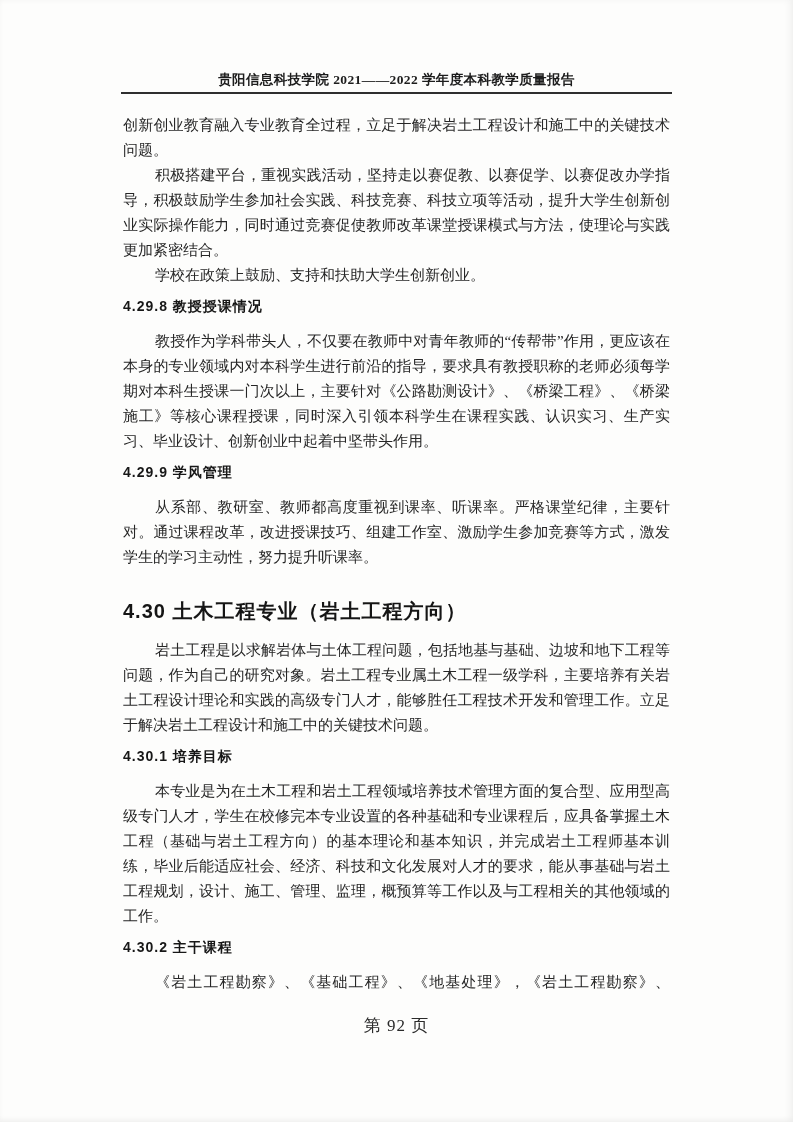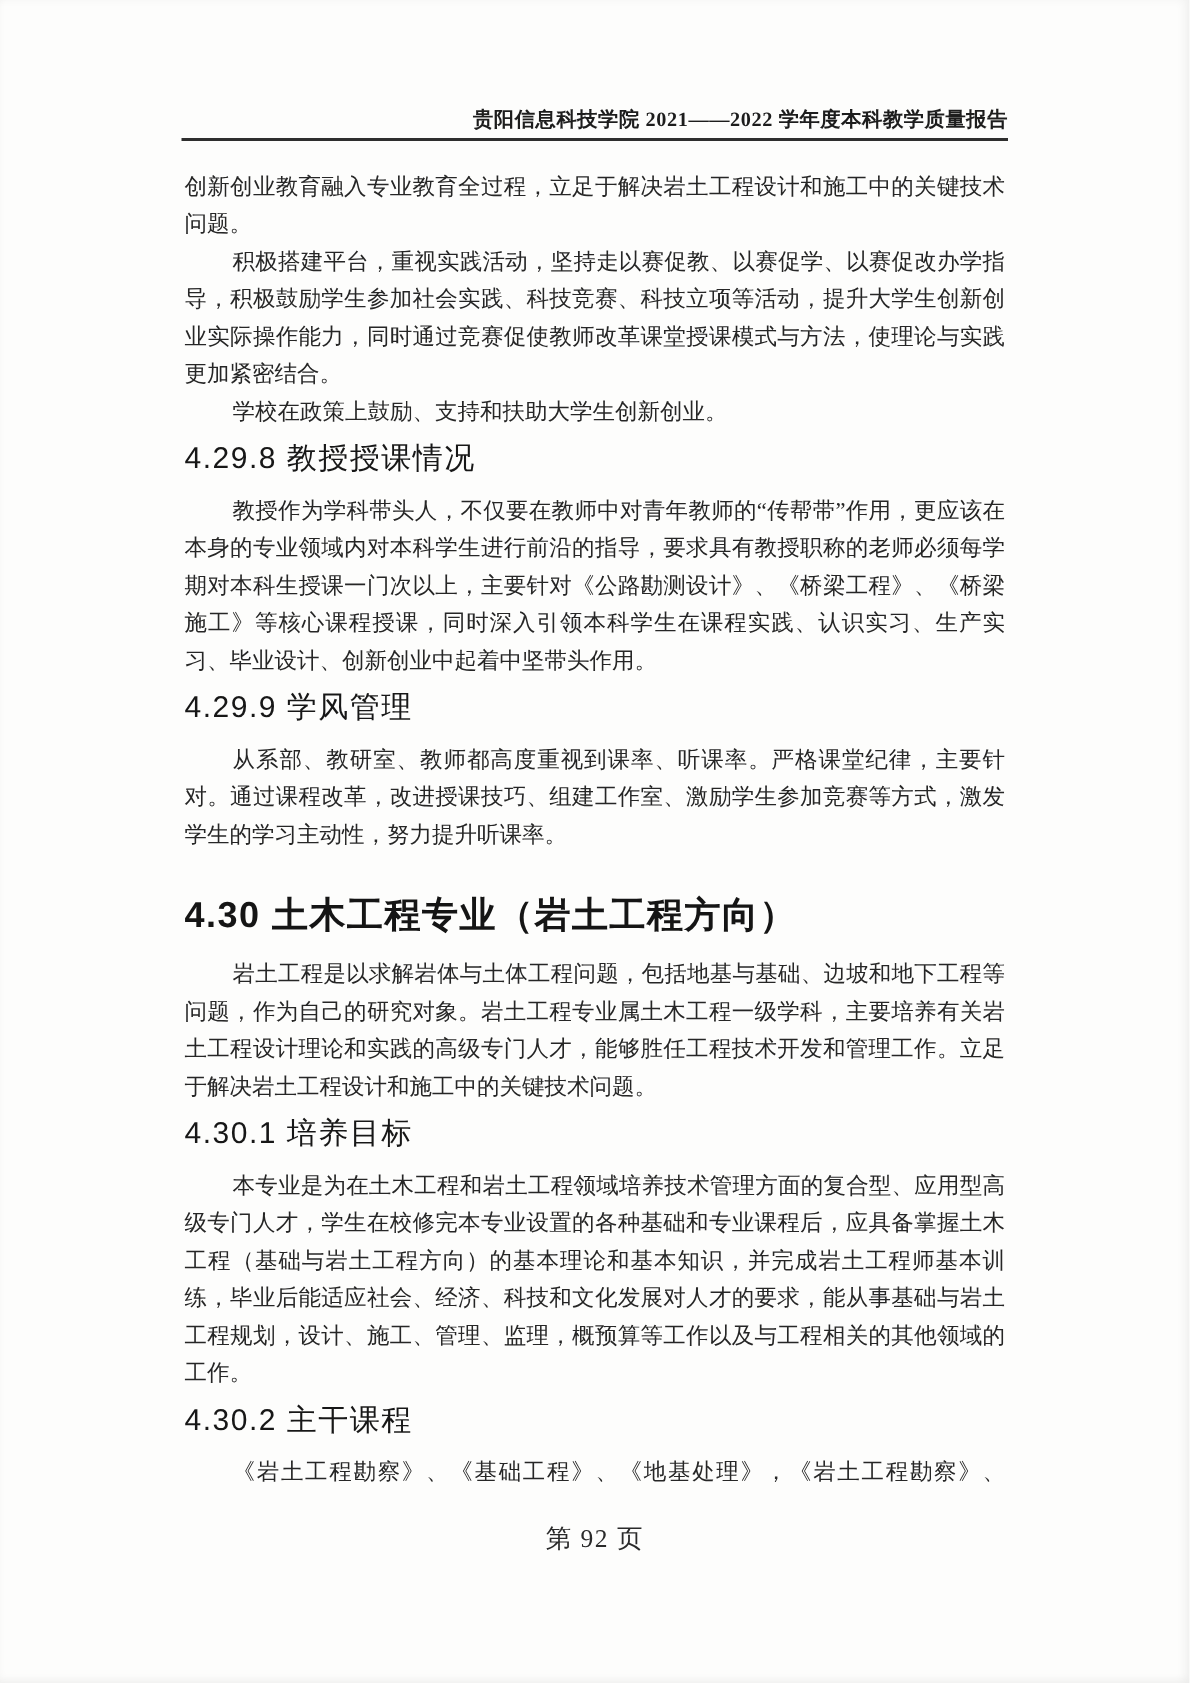--- a/index.html
+++ b/index.html
@@ -17,21 +17,21 @@
     color: #252525;
     box-shadow: inset -4px 0 6px rgba(0,0,0,0.04), inset 0 -3px 5px rgba(0,0,0,0.03);
   }
 
   
   .running-header {
     position: absolute;
     top: 0;
     left: 121px;
     width: 551px;
-    text-align: right;
+    text-align: center;
   }
   .header-title {
     margin-top: 72px;
     font-size: 13.5px;
     line-height: 16px;
     font-weight: 700;
     color: #1d1d1d;
     letter-spacing: 0.4px;
   }
   .header-rule {
@@ -54,30 +54,30 @@
     text-align: justify;
     text-justify: inter-ideograph;
     color: #262626;
   }
   p.indent { text-indent: 32px; }
   p.courses { text-align-last: justify; }
 
   h3.sub-heading {
     margin: 6px 0 10px 0;
     font-family: "Liberation Sans", sans-serif;
-    font-size: 20px;
+    font-size: 14px;
     line-height: 25px;
-    font-weight: 400;
+    font-weight: 700;
     color: #171717;
     letter-spacing: 1px;
   }
   h2.section-heading {
     margin: 26px 0 12px 0;
     font-family: "Liberation Sans", sans-serif;
-    font-size: 24px;
+    font-size: 20px;
     line-height: 30px;
     font-weight: 700;
     color: #151515;
     letter-spacing: 1px;
   }
 
   
   .page-footer {
     position: absolute;
     top: 1013px;

